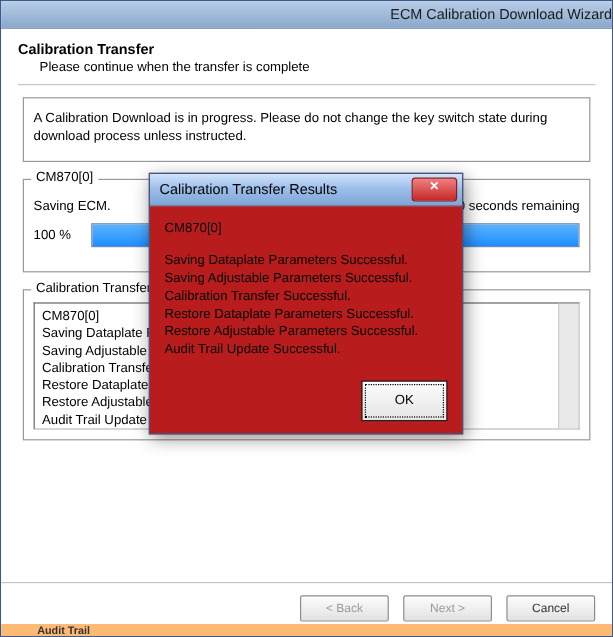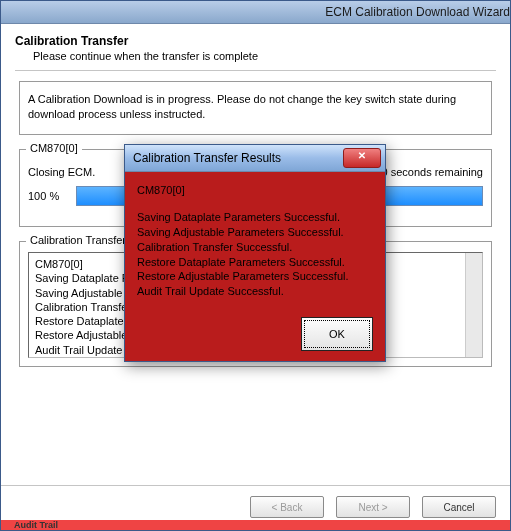--- a/index.html
+++ b/index.html
@@ -207,25 +207,25 @@
     outline-offset: -4px;
     cursor: pointer;
   }
 
   
   .bottom-garbage {
     position: absolute;
     left: 0; right: 0;
     bottom: 0;
     height: 10px;
-    background: #ef4444;
+    background: #fdba74;
     font-size: 9px;
     color: #333;
     overflow: hidden;
-    padding-left: 13px;
+    padding-left: 30px;
   }
 </style>
 </head>
 <body>
 
 <div class="wizard-window">
 
   <div class="wizard-titlebar">
     <span>ECM Calibration Download Wizard</span>
   </div>
@@ -235,21 +235,21 @@
     <div class="wizard-heading">Calibration Transfer</div>
     <div class="wizard-subheading">Please continue when the transfer is complete</div>
     <hr class="hr">
 
     <div class="groupbox" style="height:54px;">
       <div class="waitmsg">A Calibration Download is in progress.  Please do not change the key switch state during download process unless instructed.</div>
     </div>
 
     <div class="groupbox caption" data-caption="CM870[0]" style="height:78px;">
       <div class="status-row">
-        <span>Closing ECM.</span>
+        <span>Saving ECM.</span>
         <span>0 seconds remaining</span>
       </div>
       <div class="progress-row">
         <span class="progress-label">100 %</span>
         <div class="progressbar"></div>
       </div>
     </div>
 
     <div class="groupbox caption" data-caption="Calibration Transfer">
       <div class="logbox">

